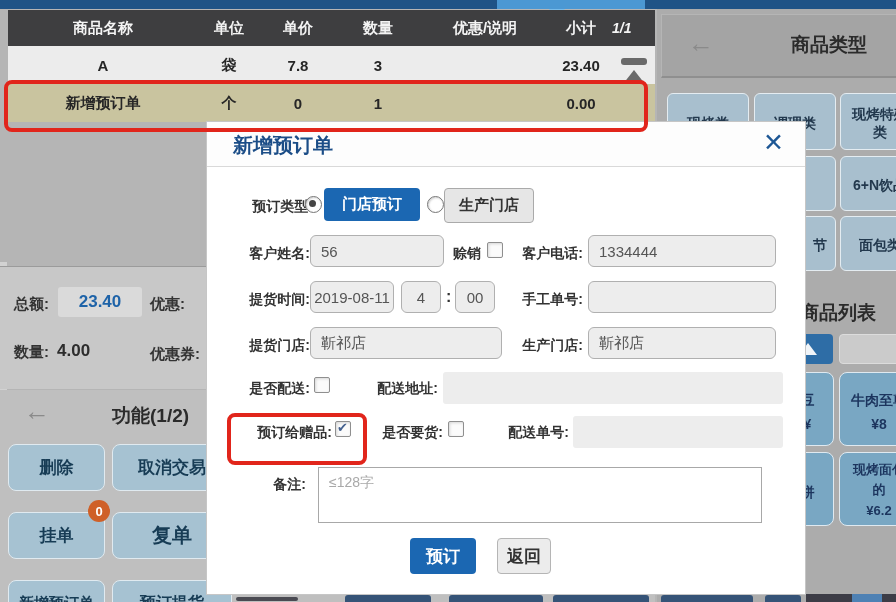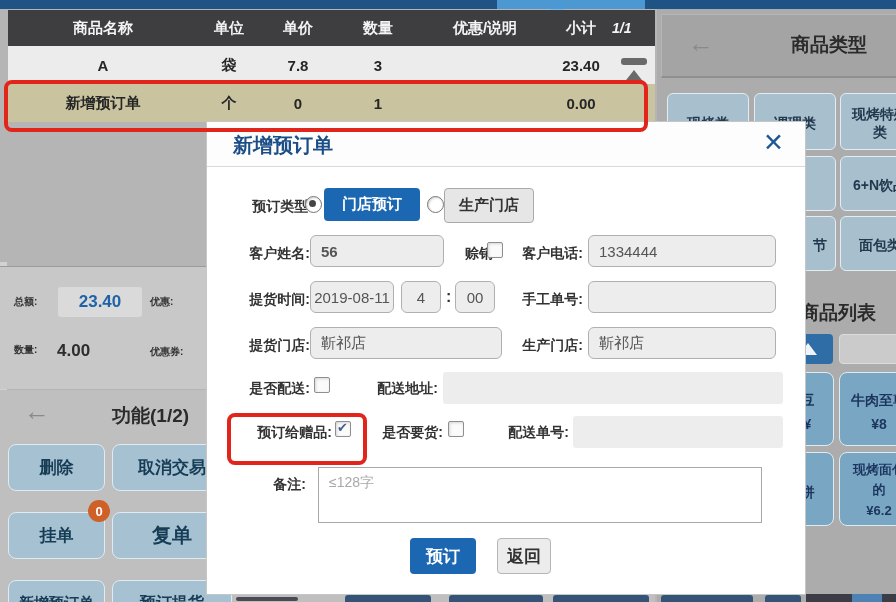--- a/index.html
+++ b/index.html
@@ -28,21 +28,21 @@
   .c6{width:62px;text-align:center;}
   .c7{width:43px;font-size:14px;font-style:italic;}
   .scrolltop{left:621px;top:58px;width:26px;}
   .scrolltop .bar{width:26px;height:7px;background:#6a6a6a;border-radius:3px;margin:0 auto;}
   .scrolltop .tri{width:0;height:0;margin:5px auto 0;border-left:11px solid transparent;
                   border-right:11px solid transparent;border-bottom:14px solid #6a6a6a;}
 
   
   .left-strip{left:0;top:262px;width:7px;height:340px;background:#d2d2d2;}
   .totals{left:0;top:266px;width:655px;height:122px;background:#c8c8c8;border-top:1px solid #9b9b9b;}
-  .lbl{font-size:10px;font-weight:bold;color:#333;}
+  .lbl{font-size:15px;font-weight:bold;color:#333;}
   .total-box{left:58px;top:20px;width:84px;height:30px;background:#dadada;border-radius:3px;
              display:flex;align-items:center;justify-content:center;color:#1e63a8;font-size:17px;font-weight:bold;}
   .qty-val{font-size:17px;font-weight:bold;color:#2d2d2d;}
 
   .funcpanel{left:0;top:390px;width:655px;height:212px;background:#bfbfbf;}
   .back-arrow{font-size:26px;font-weight:bold;color:#8a8a8a;line-height:1;}
   .panel-title{font-size:19px;font-weight:bold;color:#2b2b2b;}
   .btn-func{position:absolute;background:#a6c2d2;border:1px solid #e0eaf0;border-radius:8px;
             color:#173c55;font-weight:bold;display:flex;align-items:center;justify-content:center;}
   .badge{position:absolute;width:22px;height:22px;border-radius:50%;background:#cf6028;color:#fff;
@@ -221,22 +221,22 @@
     <div class="abs modal-title">新增预订单</div>
     <div class="abs modal-close">✕</div>
 
     <div class="mlabel" style="left:18px;top:76px;width:88px;">预订类型:</div>
     <span class="radio selected" style="left:98px;top:74px;"></span>
     <div class="btn-type1" style="left:117px;top:66px;width:96px;height:33px;">门店预订</div>
     <span class="radio" style="left:220px;top:74px;"></span>
     <div class="btn-type2" style="left:237px;top:66px;width:88px;height:33px;">生产门店</div>
 
     <div class="mlabel" style="left:18px;top:123px;width:85px;">客户姓名:</div>
-    <div class="input" style="left:103px;top:113px;width:134px;font-weight:bold;">56</div>
-    <div class="mlabel" style="left:240px;top:123px;width:34px;margin-left:12px;">赊销</div>
+    <div class="input" style="left:103px;top:113px;width:134px;">56</div>
+    <div class="mlabel" style="left:240px;top:123px;width:34px;">赊销</div>
     <span class="cb" style="left:280px;top:120px;"></span>
     <div class="mlabel" style="left:300px;top:123px;width:76px;">客户电话:</div>
     <div class="input" style="left:381px;top:113px;width:188px;">1334444</div>
 
     <div class="mlabel" style="left:18px;top:169px;width:85px;">提货时间:</div>
     <div class="input center" style="left:103px;top:159px;width:84px;">2019-08-11</div>
     <div class="input center" style="left:194px;top:159px;width:40px;">4</div>
     <div class="colon" style="left:239px;top:166px;">:</div>
     <div class="input center" style="left:248px;top:159px;width:40px;">00</div>
     <div class="mlabel" style="left:300px;top:169px;width:76px;">手工单号:</div>

